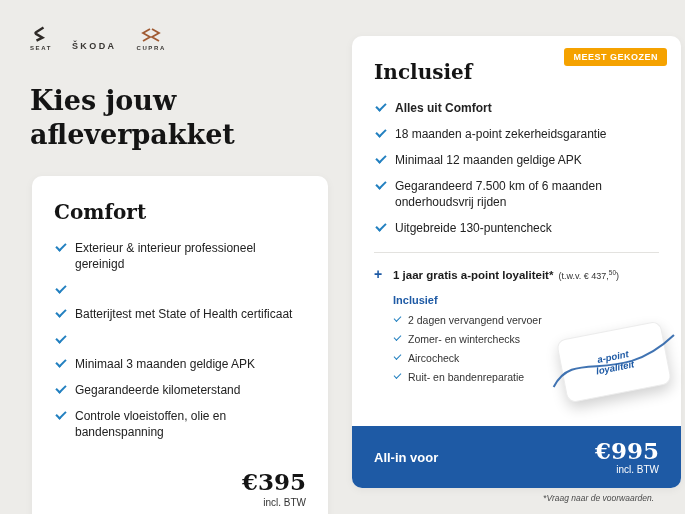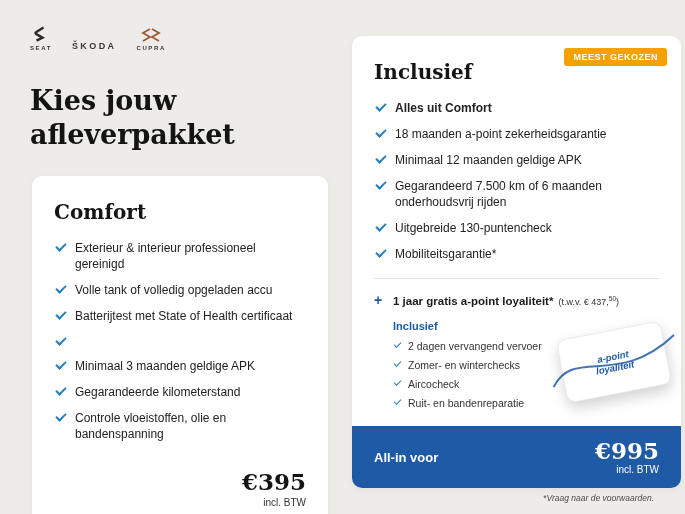--- a/index.html
+++ b/index.html
@@ -122,21 +122,20 @@
 
 <section class="card card-comfort">
   <h2 class="card-title">Comfort</h2>
   <ul class="features">
     <li class="feature">
         <span class="check"></span>
         <span class="ftext">Exterieur &amp; interieur professioneel gereinigd</span>
       </li>
     <li class="feature">
         <span class="check"></span>
-        <span class="ftext">Volle tank of volledig opgeladen accu</span>
       </li>
     <li class="feature">
         <span class="check"></span>
         <span class="ftext">Batterijtest met State of Health certificaat</span>
       </li>
     <li class="feature">
         <span class="check"></span>
       </li>
     <li class="feature">
         <span class="check"></span>
@@ -173,24 +172,20 @@
         <span class="check"></span>
         <span class="ftext">Minimaal 12 maanden geldige APK</span>
       </li>
     <li class="feature" style="width:240px">
         <span class="check"></span>
         <span class="ftext">Gegarandeerd 7.500 km of 6 maanden onderhoudsvrij rijden</span>
       </li>
     <li class="feature">
         <span class="check"></span>
         <span class="ftext">Uitgebreide 130-puntencheck</span>
-      </li>
-    <li class="feature">
-        <span class="check"></span>
-        <span class="ftext">Mobiliteitsgarantie*</span>
       </li>
   </ul>
 
   <hr class="divider">
 
   <div class="loyalty-row">
     <span class="plus">+</span>
     <span class="loy-title">1 jaar gratis a-point loyaliteit*</span>
     <span class="loy-value"><span>(t.w.v. € 437,</span><sup>50</sup><span>)</span></span>
   </div>

